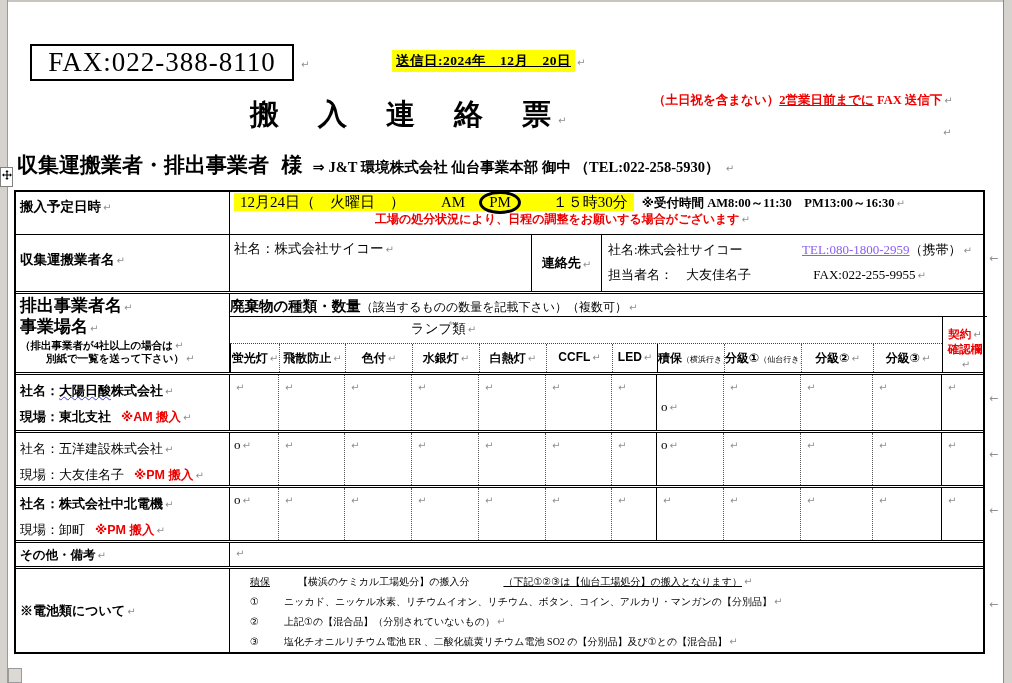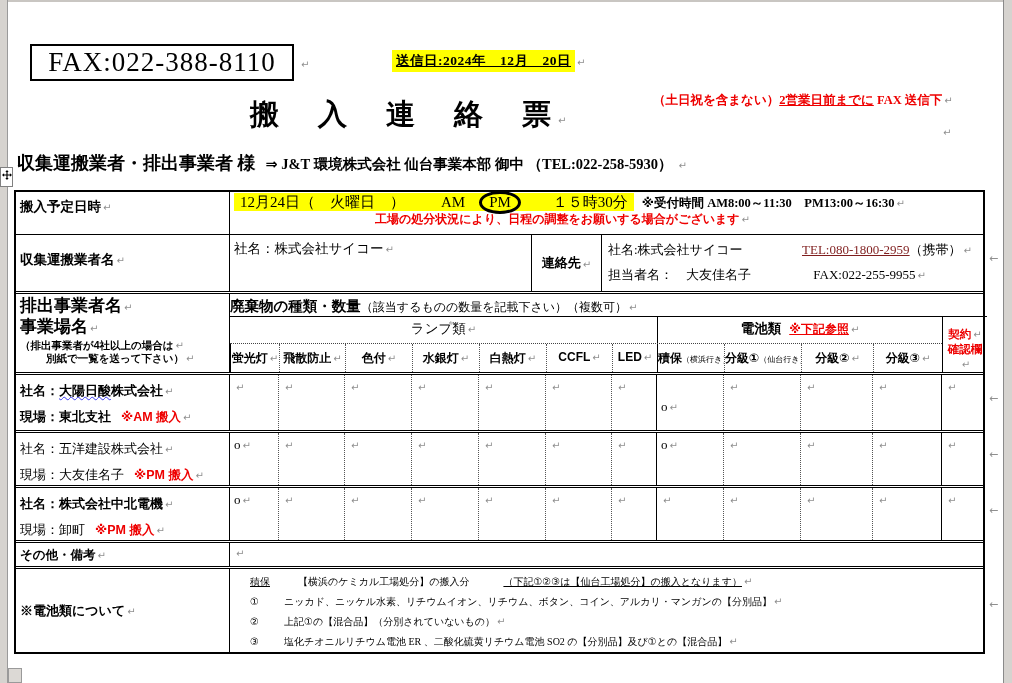--- a/index.html
+++ b/index.html
@@ -23,29 +23,29 @@
            font-size:27px;line-height:33px;text-align:center;letter-spacing:1px;font-family:"Liberation Serif",serif}
   .fax-pm{position:absolute;left:299px;top:54px}
   .send-date{position:absolute;left:392px;top:50px;background:#ffff00;font-size:13.5px;font-weight:bold;
              text-decoration:underline;padding:2px 4px;letter-spacing:.5px}
   .send-date-pm{position:absolute;left:575px;top:52px}
   .doc-title{position:absolute;left:250px;top:95px;width:430px;text-align:left;font-size:29px;letter-spacing:5px;font-weight:600}
   .deadline{position:absolute;left:653px;top:92px;color:#ee0000;font-weight:bold;font-size:12.5px;white-space:nowrap}
   .deadline .u{text-decoration:underline}
   .deadline-pm2{position:absolute;left:941px;top:122px}
   .addressee{position:absolute;left:17px;top:151px;white-space:nowrap}
-  .addr-from{font-family:Liberation Serif, serif;font-weight:bold;font-size:18px}
+  .addr-from{font-family:Liberation Mono, monospace;font-weight:bold;font-size:21px}
   .addr-to{font-weight:bold;font-size:14.5px;margin-left:6px}
   
   .tbl{position:absolute;left:14px;top:190px;width:971px;border:2px solid #000;background:#fff}
   .row{display:flex;width:100%}
   .sgl{border-top:1.5px solid #000}
   .dbl{border-top:3px double #000}
   .c{flex:0 0 auto;padding:1px 4px;overflow:hidden}
-  .lab{width:213px;font-family:Liberation Sans, sans-serif;font-weight:bold;font-size:13.5px}
+  .lab{width:213px;font-family:Liberation Serif, serif;font-weight:bold;font-size:13.5px}
   .vline{border-left:1.5px solid #000}
   .vdot{border-left:1px dotted #555}
   .vsol{border-left:1px solid #000}
   
   .r1{height:42px}
   .r1 .lab{padding-top:6px}
   .hl{background:#ffff00;padding:1px 6px;font-size:15px;white-space:nowrap}
   .hl .gap1{margin-left:36px}
   .pm-circle{display:inline-block;border:3px solid #000;border-radius:50%;padding:0 7px;margin:-4px 10px -4px 14px}
   .time-gap{margin-left:22px}
@@ -53,21 +53,21 @@
   .warn{color:#ee0000;font-weight:bold;font-size:12px;text-align:center;padding-right:90px;margin-top:-1px}
   
   .r2{height:57px}
   .r2 .lab{padding-top:16px}
   .cellB{width:302px;font-size:13.5px;padding-top:5px}
   .cellC{width:70px;font-family:"Liberation Sans","DejaVu Sans",sans-serif;font-weight:bold;font-size:13px;
          display:flex;align-items:center;justify-content:center}
   .cellD{width:385px;font-size:13px;padding:3px 14px 0 6px}
   .cellD .dline{display:flex;line-height:24px}
   .cellD .right{margin-left:auto}
-  .tel-link{color:#7f1d1d;text-decoration:underline}
+  .tel-link{color:#8b5cf6;text-decoration:underline}
   
   .hdr{height:81px}
   .emitter{padding-top:2px;line-height:19px}
   .emitter .t{font-size:17px}
   .emitter .note{font-size:10.5px;line-height:13px;margin-top:1px}
   .emitter .note .ind{padding-left:26px}
   .hdr-right{width:758px;display:flex;flex-direction:column;padding:0}
   .hdr-waste{height:26px;border-bottom:1px solid #000;padding-top:3px}
   .hdr-waste .t{font-weight:bold;font-size:14.5px}
   .hdr-waste .n{font-size:12px}
@@ -171,21 +171,20 @@
       <div class="t"><span>排出事業者名</span><span class="pm"></span></div>
       <div class="t"><span>事業場名</span><span class="pm"></span></div>
       <div class="note"><span>（排出事業者が4社以上の場合は</span><span class="pm"></span><div class="ind"><span>別紙で一覧を送って下さい）</span><span class="pm"></span></div></div>
     </div>
     <div class="c hdr-right vline">
       <div class="hdr-waste"><span class="t">廃棄物の種類・数量</span><span class="n">（該当するものの数量を記載下さい）（複数可）</span><span class="pm"></span></div>
       <div class="hdr-bottom">
         <div class="hdr-groups">
           <div class="group-row">
             <div class="gcell-lamp"><span>ランプ類</span><span class="pm"></span></div>
-            <div class="gcell-batt"><span>電池類</span><span class="batt-ref">※下記参照</span><span class="pm"></span></div>
           </div>
           <div class="colname-row">
             <div class="cn w0 vline"><span>蛍光灯</span><span class="pm"></span></div>
             <div class="cn w1 vdot"><span>飛散防止</span><span class="pm"></span></div>
             <div class="cn w2 vdot"><span>色付</span><span class="pm"></span></div>
             <div class="cn w3 vdot"><span>水銀灯</span><span class="pm"></span></div>
             <div class="cn w4 vdot"><span>白熱灯</span><span class="pm"></span></div>
             <div class="cn w5 vdot"><span>CCFL</span><span class="pm"></span></div>
             <div class="cn w6 vdot"><span>LED</span><span class="pm"></span></div>
             <div class="cn w7 vsol"><span>積保</span><span class="tiny">（横浜行き）</span></div>

